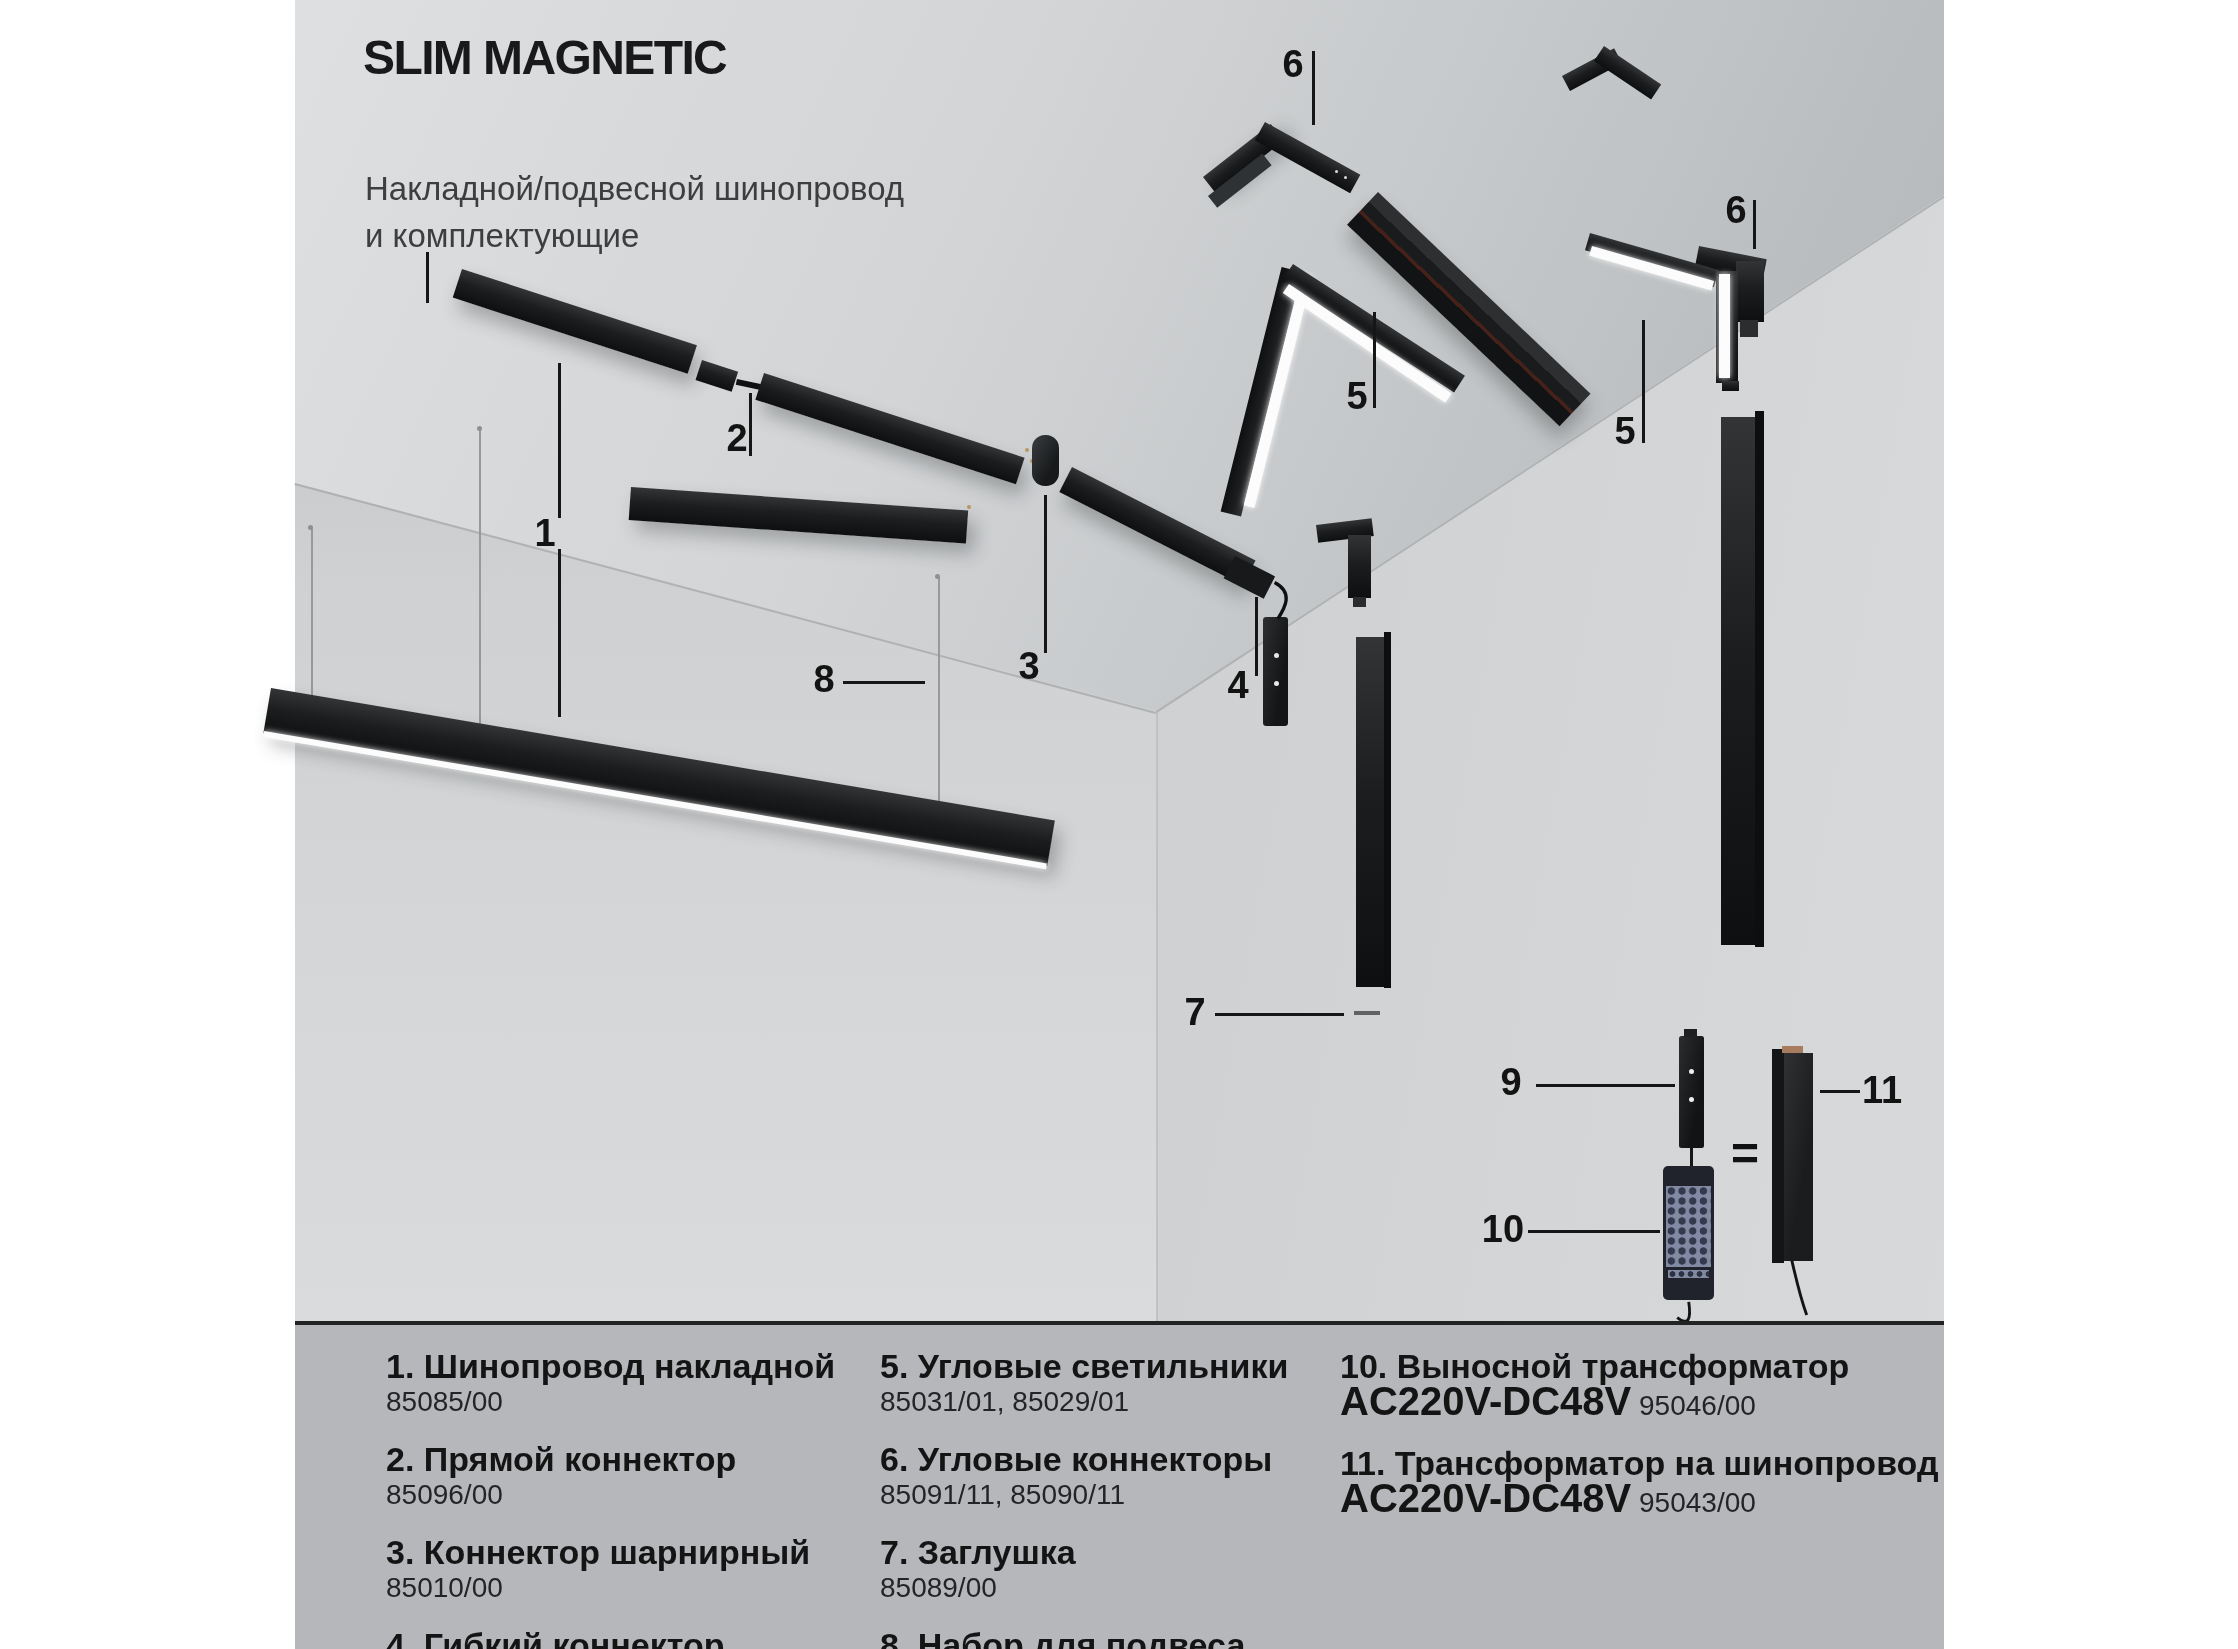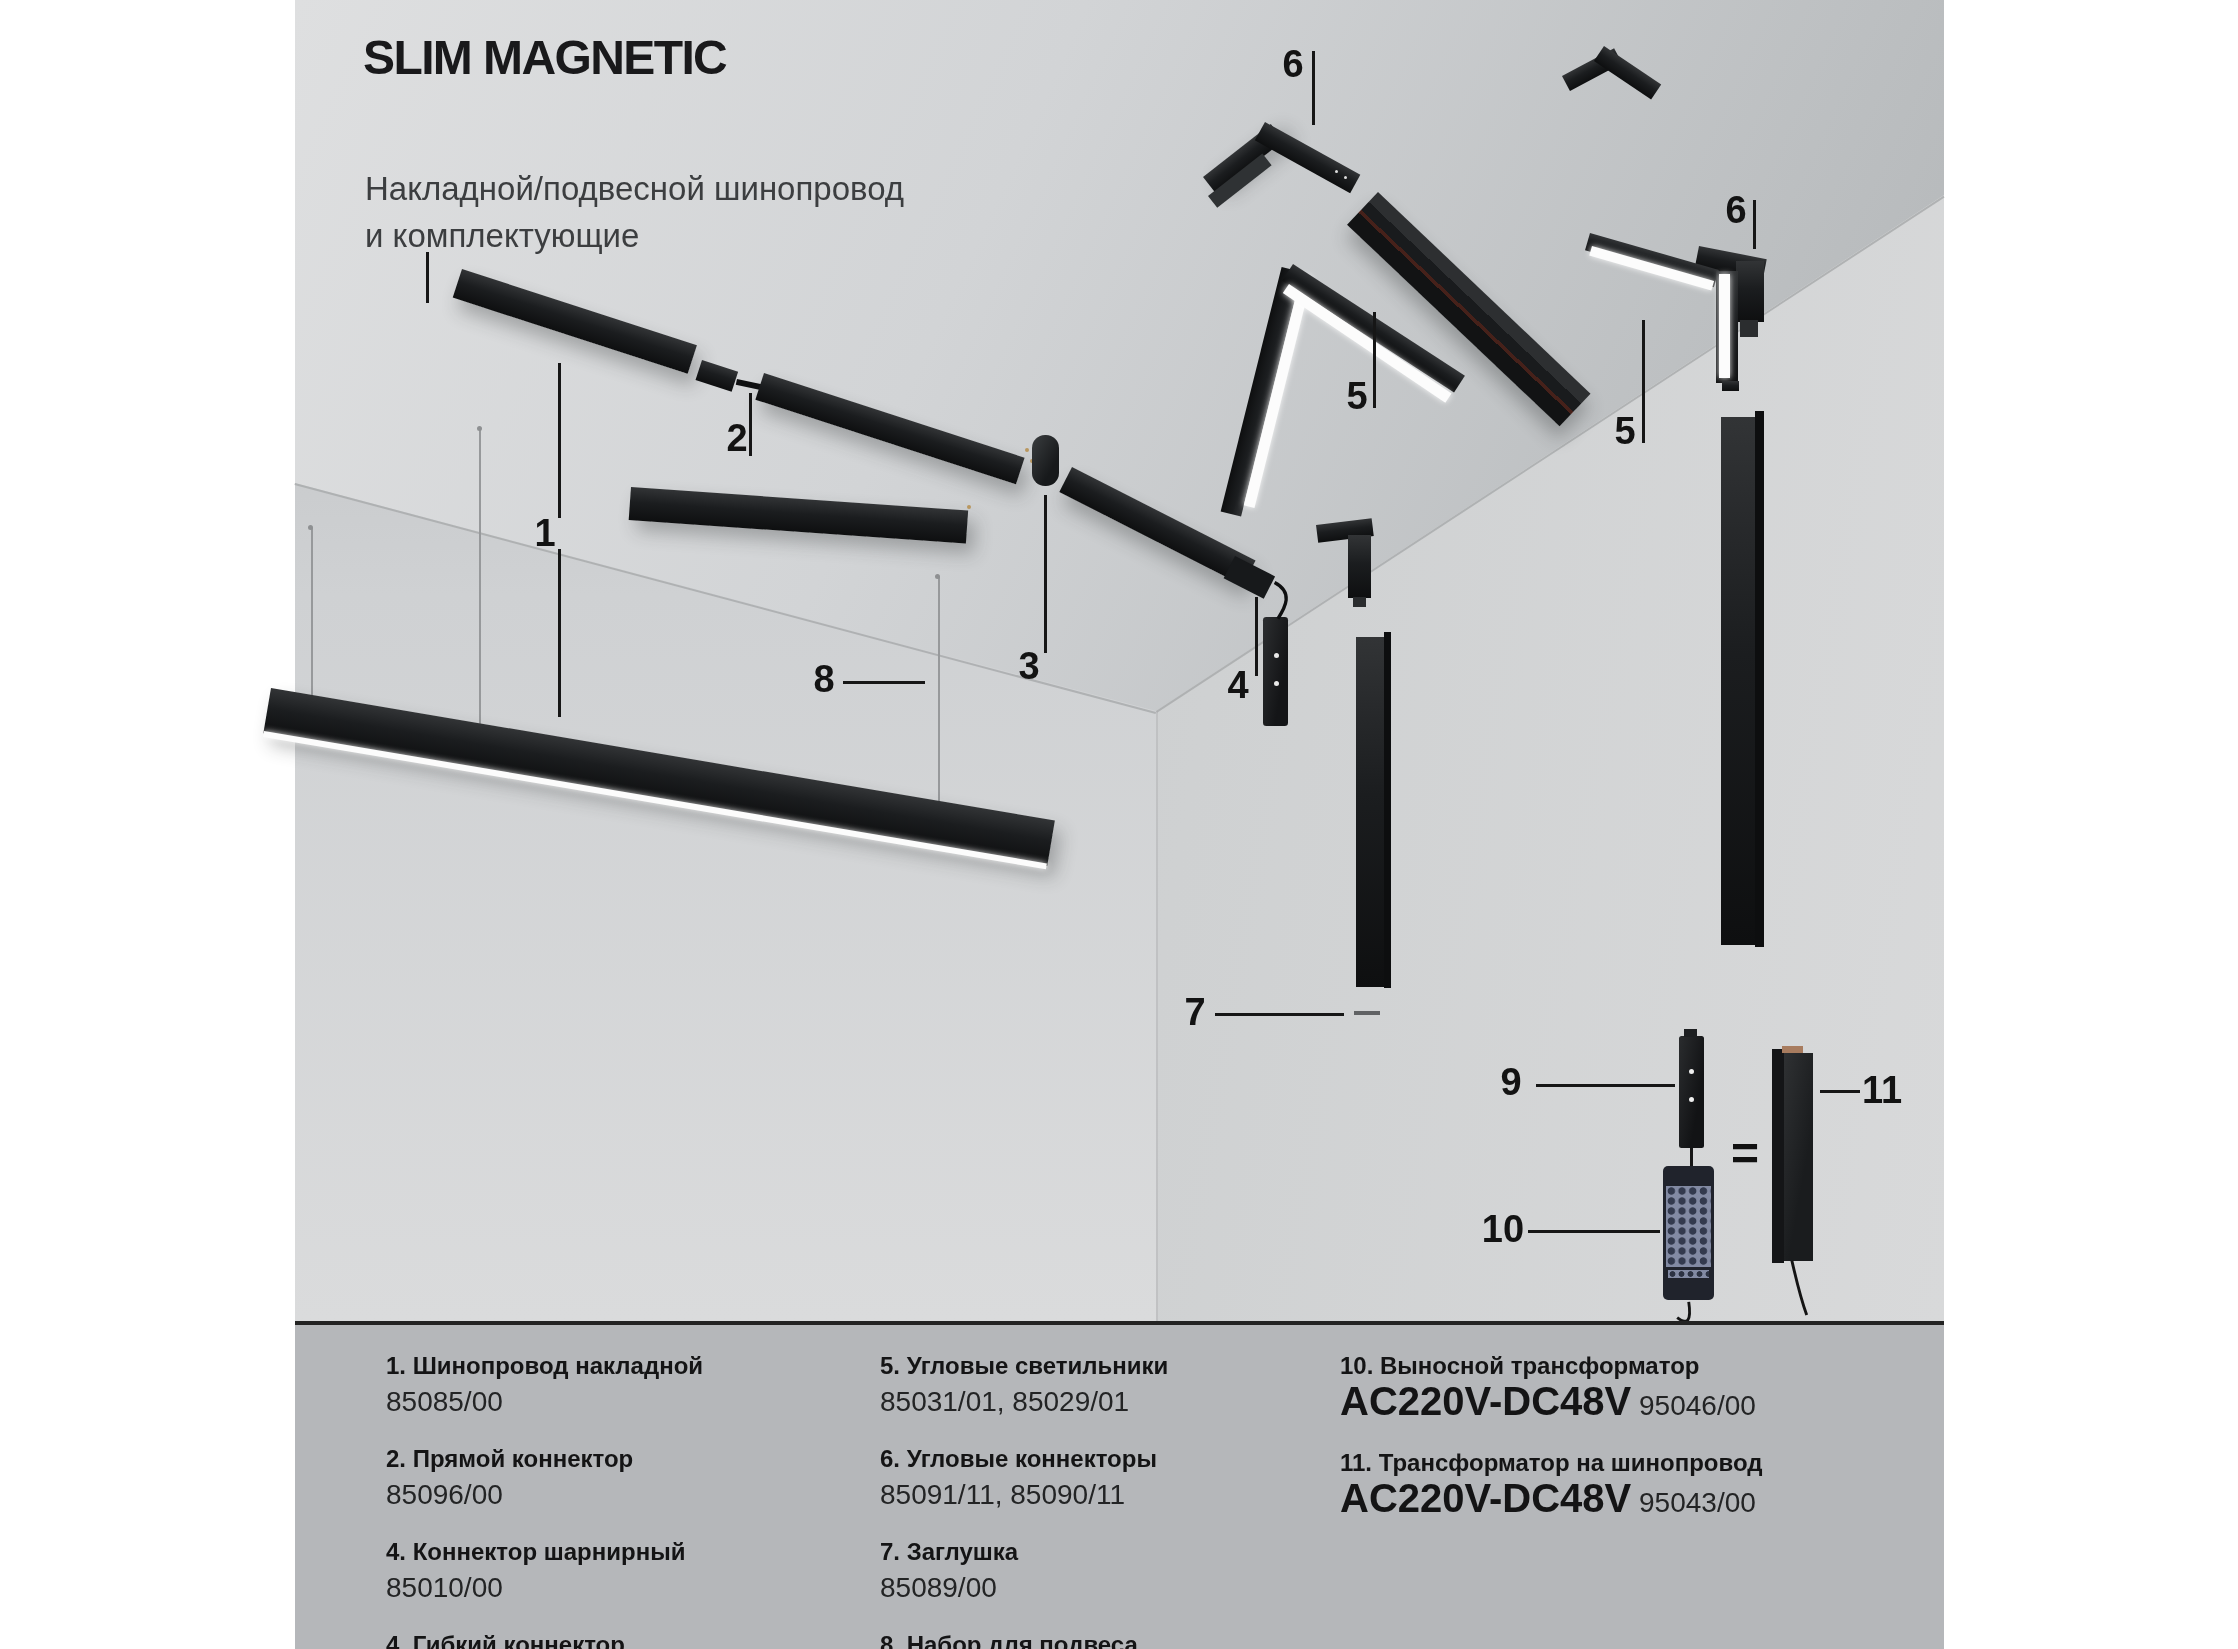--- a/index.html
+++ b/index.html
@@ -23,21 +23,21 @@
   .co{position:absolute;transform:translate(-50%,-50%);font-weight:700;font-size:38px;color:#131313;line-height:1;}
   .wire{position:absolute;width:1.6px;background:#97999b;}
   .dot{position:absolute;border-radius:50%;}
   
   #title{position:absolute;left:363px;top:30px;font-size:48px;font-weight:800;letter-spacing:-1.6px;color:#19191b;}
   #subtitle{position:absolute;left:365px;top:124px;font-size:33px;line-height:47px;color:#3c3e40;font-weight:400;margin-top:41px;}
   
   #legend{position:absolute;left:295px;top:1321px;width:1649px;height:328px;background:#b5b7ba;border-top:4.1px solid #232323;box-sizing:border-box;}
   .lcol{position:absolute;top:23px;}
   .litem{margin-bottom:22px;}
-  .lname{font-size:24px;font-weight:700;color:#141415;line-height:36px;}
+  .lname{font-size:34px;font-weight:700;color:#141415;line-height:36px;}
   .lcode-row{font-size:28px;color:#232425;line-height:35px;}
   .lcode-bold{font-weight:700;color:#141415;font-size:40px;}
   #eq{position:absolute;transform:translate(-50%,-50%);font-size:48px;font-weight:800;color:#111;}
   svg.overlay{position:absolute;left:0;top:0;pointer-events:none;}
 </style>
 </head>
 <body>
 
 <div id="canvas">
 
@@ -173,21 +173,21 @@
     <div class="lcol" style="left:91px;">
       <div class="litem">
         <div class="lname">1. Шинопровод накладной</div>
         <div class="lcode-row">85085/00</div>
       </div>
       <div class="litem">
         <div class="lname">2. Прямой коннектор</div>
         <div class="lcode-row">85096/00</div>
       </div>
       <div class="litem">
-        <div class="lname">4. Коннектор шарнирный</div>
+        <div class="lname">3. Коннектор шарнирный</div>
         <div class="lcode-row">85010/00</div>
       </div>
       <div class="litem">
         <div class="lname">4. Гибкий коннектор</div>
 
       </div>
     </div>
     <div class="lcol" style="left:585px;">
       <div class="litem">
         <div class="lname">5. Угловые светильники</div>

